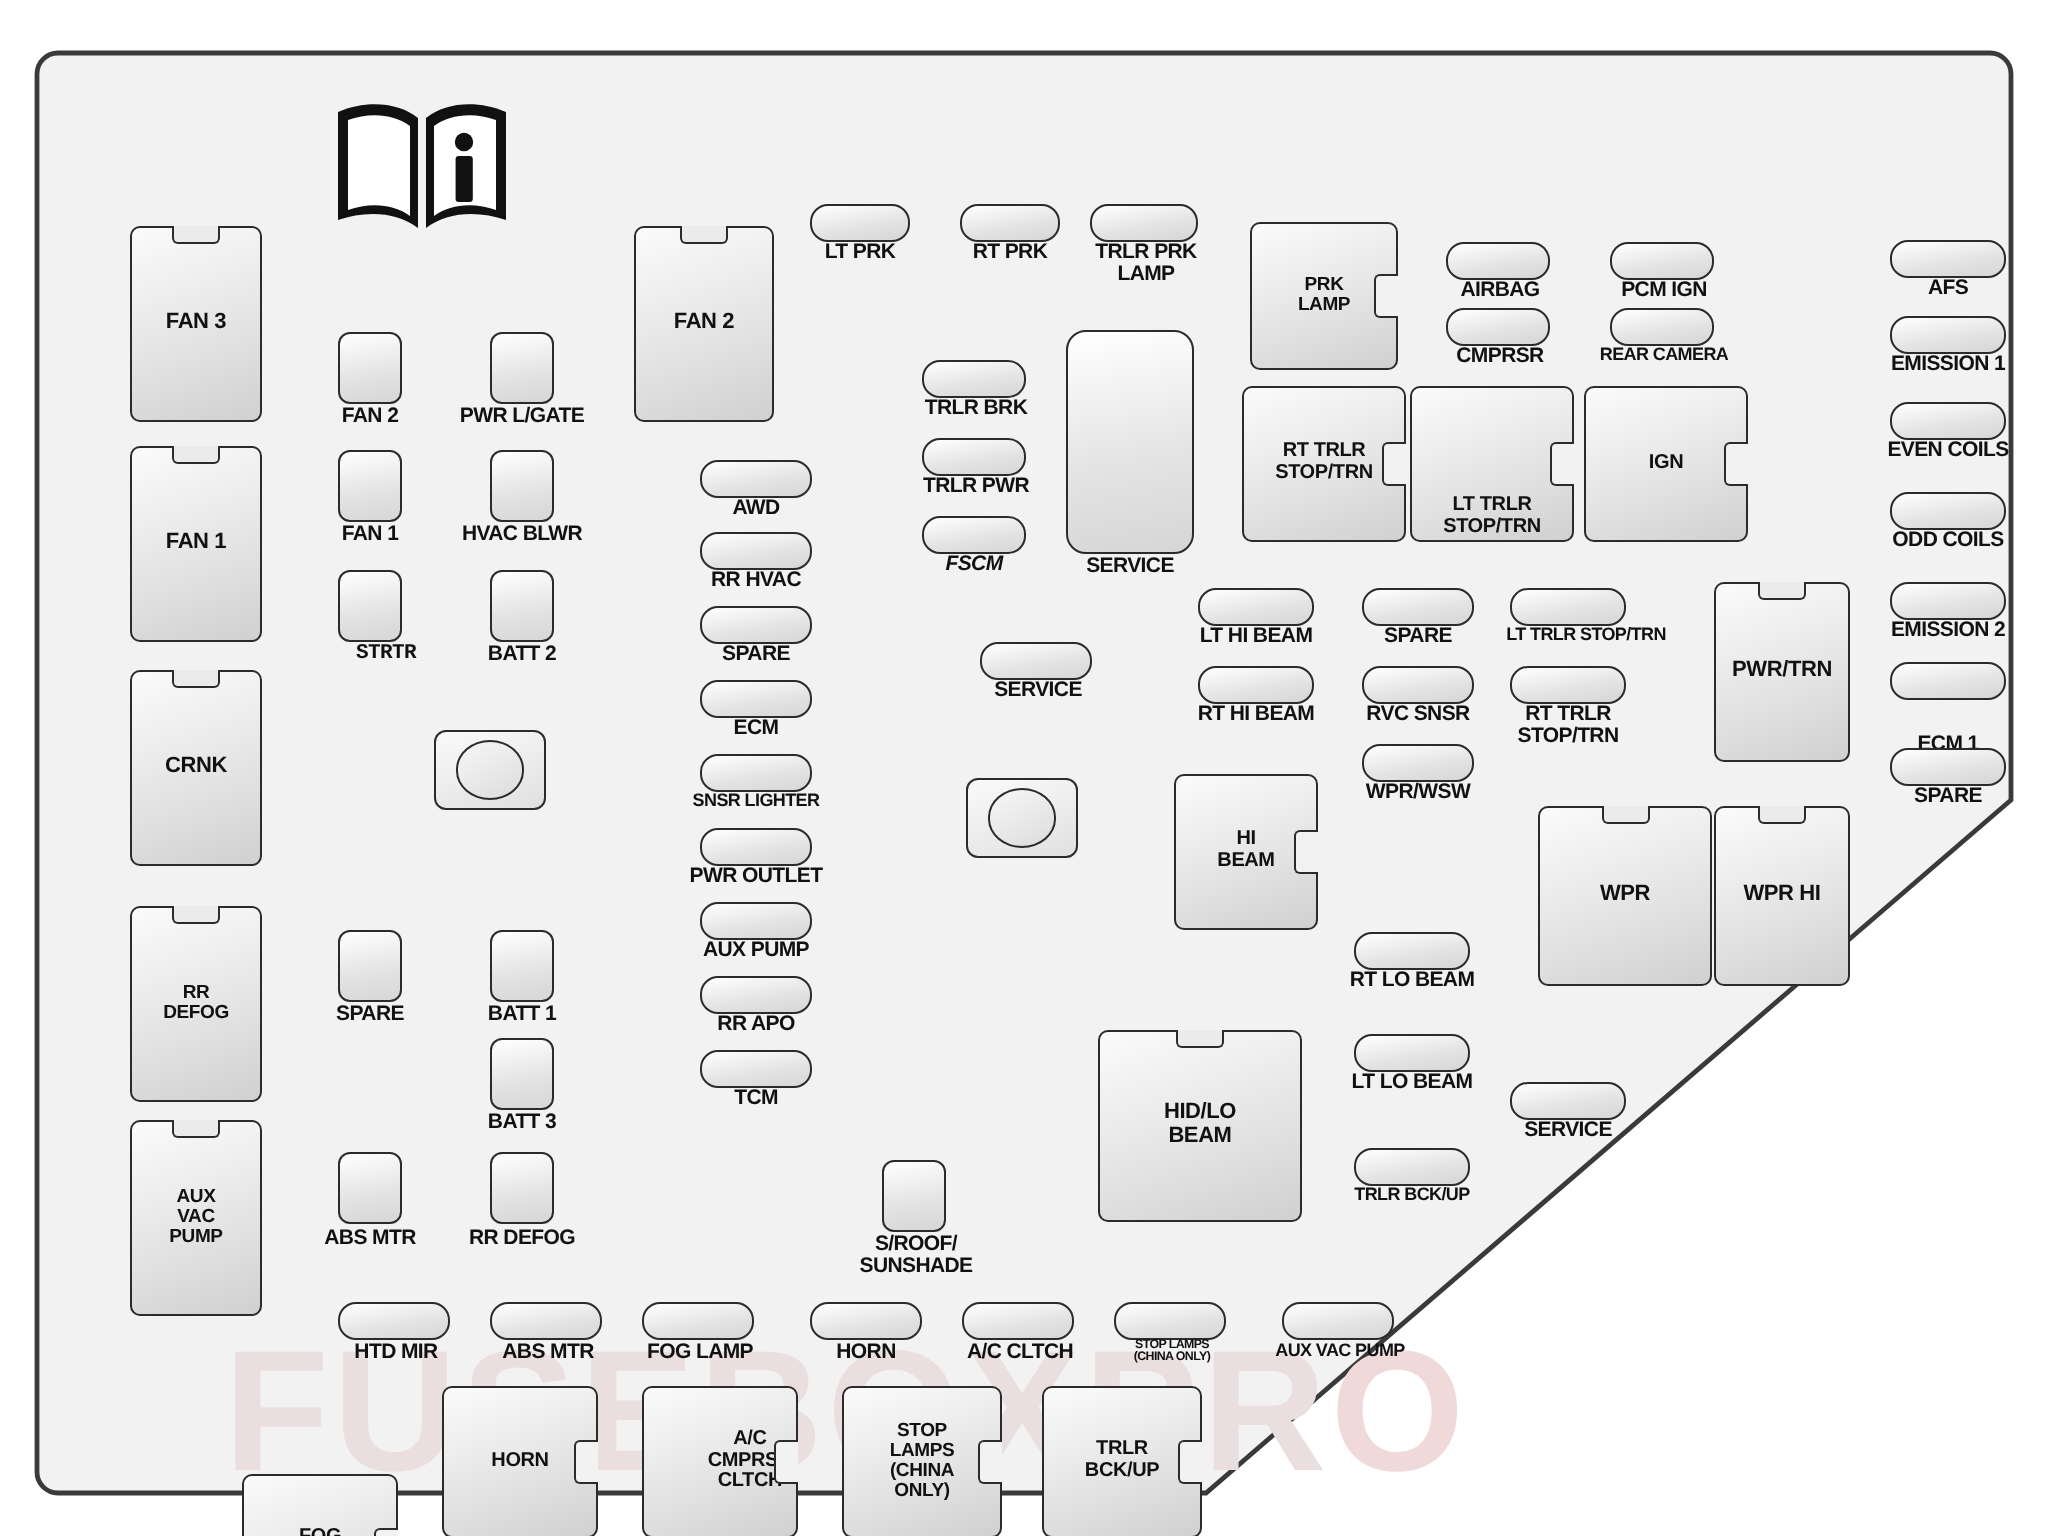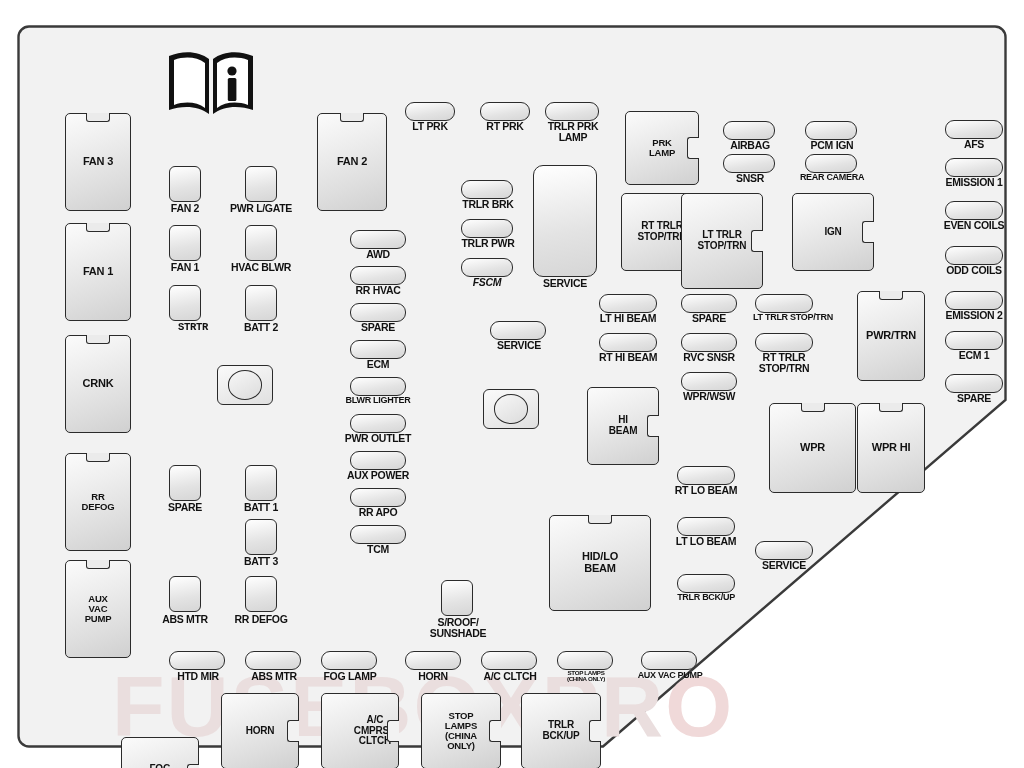--- a/index.html
+++ b/index.html
@@ -127,21 +127,21 @@
       <div class="comp relay small" style="left: 608px; top: 86px; width: 74px; height: 74px;">
         <div class="sidetab"></div>
         <span class="rl" style="font-size: 9.5px;">PRK
 LAMP</span>
       </div>
       <div class="comp relay small" style="left: 604px; top: 168px; width: 82px; height: 78px;">
         <div class="sidetab"></div>
         <span class="rl">RT TRLR
 STOP/TRN</span>
       </div>
-      <div class="comp relay small" style="left: 664px; top: 168px; width: 82px; height: 96px;">
+      <div class="comp relay small" style="left: 688px; top: 168px; width: 82px; height: 78px; align-items: flex-end;">
         <div class="sidetab"></div>
         <span class="rl">LT TRLR
 STOP/TRN</span>
       </div>
       <div class="comp relay small" style="left: 775px; top: 168px; width: 82px; height: 78px;">
         <div class="sidetab"></div>
         <span class="rl">IGN</span>
       </div>
       <div class="comp relay small" style="left: 570px; top: 362px; width: 72px; height: 78px;">
         <div class="sidetab"></div>
@@ -218,25 +218,25 @@
       <div class="lbl" style="left: 206px; top: 589px; width: 76px;">RR DEFOG</div>
       <div class="comp fuse wide" style="left: 333px; top: 205px; width: 56px; height: 19px;"></div>
       <div class="lbl" style="left: 333px; top: 224px; width: 56px;">AWD</div>
       <div class="comp fuse wide" style="left: 333px; top: 241px; width: 56px; height: 19px;"></div>
       <div class="lbl" style="left: 325px; top: 260px; width: 72px;">RR HVAC</div>
       <div class="comp fuse wide" style="left: 333px; top: 278px; width: 56px; height: 19px;"></div>
       <div class="lbl" style="left: 329px; top: 297px; width: 64px;">SPARE</div>
       <div class="comp fuse wide" style="left: 333px; top: 315px; width: 56px; height: 19px;"></div>
       <div class="lbl" style="left: 333px; top: 334px; width: 56px;">ECM</div>
       <div class="comp fuse wide" style="left: 333px; top: 352px; width: 56px; height: 19px;"></div>
-      <div class="lbl sm" style="left: 305px; top: 371px; width: 112px;">BLWR LIGHTER</div>
+      <div class="lbl sm" style="left: 305px; top: 371px; width: 112px;">SNSR LIGHTER</div>
       <div class="comp fuse wide" style="left: 333px; top: 389px; width: 56px; height: 19px;"></div>
       <div class="lbl" style="left: 315px; top: 408px; width: 92px;">PWR OUTLET</div>
       <div class="comp fuse wide" style="left: 333px; top: 426px; width: 56px; height: 19px;"></div>
-      <div class="lbl" style="left: 317px; top: 445px; width: 88px;">AUX POWER</div>
+      <div class="lbl" style="left: 317px; top: 445px; width: 88px;">AUX PUMP</div>
       <div class="comp fuse wide" style="left: 333px; top: 463px; width: 56px; height: 19px;"></div>
       <div class="lbl" style="left: 327px; top: 482px; width: 68px;">RR APO</div>
       <div class="comp fuse wide" style="left: 333px; top: 500px; width: 56px; height: 19px;"></div>
       <div class="lbl" style="left: 333px; top: 519px; width: 56px;">TCM</div>
       <div class="comp fuse wide" style="left: 388px; top: 77px; width: 50px; height: 19px;"></div>
       <div class="lbl" style="left: 382px; top: 96px; width: 62px;">LT PRK</div>
       <div class="comp fuse wide" style="left: 463px; top: 77px; width: 50px; height: 19px;"></div>
       <div class="lbl" style="left: 457px; top: 96px; width: 62px;">RT PRK</div>
       <div class="comp fuse wide" style="left: 528px; top: 77px; width: 54px; height: 19px;"></div>
       <div class="lbl" style="left: 518px; top: 96px; width: 76px;">TRLR PRK
@@ -247,21 +247,21 @@
       <div class="lbl" style="left: 435px; top: 213px; width: 72px;">TRLR PWR</div>
       <div class="comp fuse wide" style="left: 444px; top: 233px; width: 52px; height: 19px;"></div>
       <div class="lbl" style="left: 444px; top: 252px; width: 52px; font-style: italic;">FSCM</div>
       <div class="comp fuse wide" style="left: 473px; top: 296px; width: 56px; height: 19px;"></div>
       <div class="lbl" style="left: 466px; top: 315px; width: 72px;">SERVICE</div>
       <div class="comp fuse wide" style="left: 706px; top: 96px; width: 52px; height: 19px;"></div>
       <div class="lbl" style="left: 700px; top: 115px; width: 66px;">AIRBAG</div>
       <div class="comp fuse wide" style="left: 788px; top: 96px; width: 52px; height: 19px;"></div>
       <div class="lbl" style="left: 780px; top: 115px; width: 70px;">PCM IGN</div>
       <div class="comp fuse wide" style="left: 706px; top: 129px; width: 52px; height: 19px;"></div>
-      <div class="lbl" style="left: 700px; top: 148px; width: 66px;">SNSR</div>
+      <div class="lbl" style="left: 700px; top: 148px; width: 66px;">CMPRSR</div>
       <div class="comp fuse wide" style="left: 788px; top: 129px; width: 52px; height: 19px;"></div>
       <div class="lbl sm" style="left: 764px; top: 148px; width: 102px;">REAR CAMERA</div>
       <div class="comp fuse wide" style="left: 582px; top: 269px; width: 58px; height: 19px;"></div>
       <div class="lbl" style="left: 568px; top: 288px; width: 86px;">LT HI BEAM</div>
       <div class="comp fuse wide" style="left: 582px; top: 308px; width: 58px; height: 19px;"></div>
       <div class="lbl" style="left: 568px; top: 327px; width: 86px;">RT HI BEAM</div>
       <div class="comp fuse wide" style="left: 664px; top: 269px; width: 56px; height: 19px;"></div>
       <div class="lbl" style="left: 660px; top: 288px; width: 64px;">SPARE</div>
       <div class="comp fuse wide" style="left: 664px; top: 308px; width: 56px; height: 19px;"></div>
       <div class="lbl" style="left: 655px; top: 327px; width: 74px;">RVC SNSR</div>
@@ -284,21 +284,21 @@
       <div class="lbl" style="left: 928px; top: 114px; width: 58px;">AFS</div>
       <div class="comp fuse wide" style="left: 928px; top: 133px; width: 58px; height: 19px;"></div>
       <div class="lbl" style="left: 912px; top: 152px; width: 90px;">EMISSION 1</div>
       <div class="comp fuse wide" style="left: 928px; top: 176px; width: 58px; height: 19px;"></div>
       <div class="lbl" style="left: 912px; top: 195px; width: 90px;">EVEN COILS</div>
       <div class="comp fuse wide" style="left: 928px; top: 221px; width: 58px; height: 19px;"></div>
       <div class="lbl" style="left: 914px; top: 240px; width: 86px;">ODD COILS</div>
       <div class="comp fuse wide" style="left: 928px; top: 266px; width: 58px; height: 19px;"></div>
       <div class="lbl" style="left: 912px; top: 285px; width: 90px;">EMISSION 2</div>
       <div class="comp fuse wide" style="left: 928px; top: 306px; width: 58px; height: 19px;"></div>
-      <div class="lbl" style="left: 928px; top: 325px; width: 58px;">ECM 1</div>
+      <div class="lbl" style="left: 928px; top: 342px; width: 58px;">ECM 1</div>
       <div class="comp fuse wide" style="left: 928px; top: 349px; width: 58px; height: 19px;"></div>
       <div class="lbl" style="left: 928px; top: 368px; width: 58px;">SPARE</div>
       <div class="comp fuse tall" style="left: 424px; top: 555px; width: 32px; height: 36px;"></div>
       <div class="lbl" style="left: 400px; top: 592px; width: 82px;">S/ROOF/
 SUNSHADE</div>
       <div class="comp fuse wide" style="left: 152px; top: 626px; width: 56px; height: 19px;"></div>
       <div class="lbl" style="left: 144px; top: 646px; width: 74px;">HTD MIR</div>
       <div class="comp fuse wide" style="left: 228px; top: 626px; width: 56px; height: 19px;"></div>
       <div class="lbl" style="left: 220px; top: 646px; width: 74px;">ABS MTR</div>
       <div class="comp fuse wide" style="left: 304px; top: 626px; width: 56px; height: 19px;"></div>

